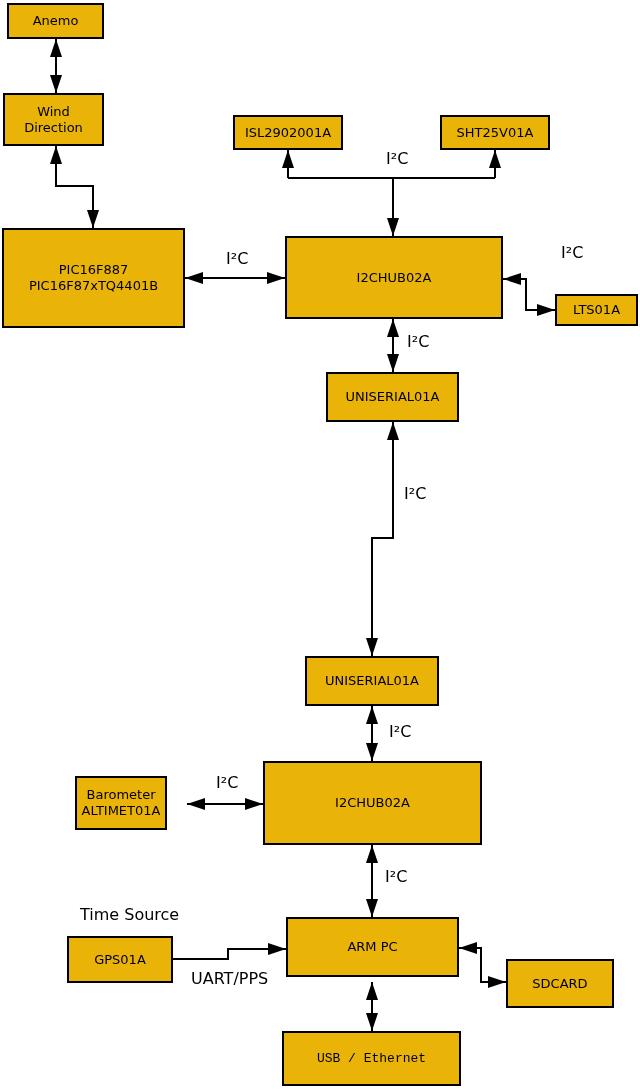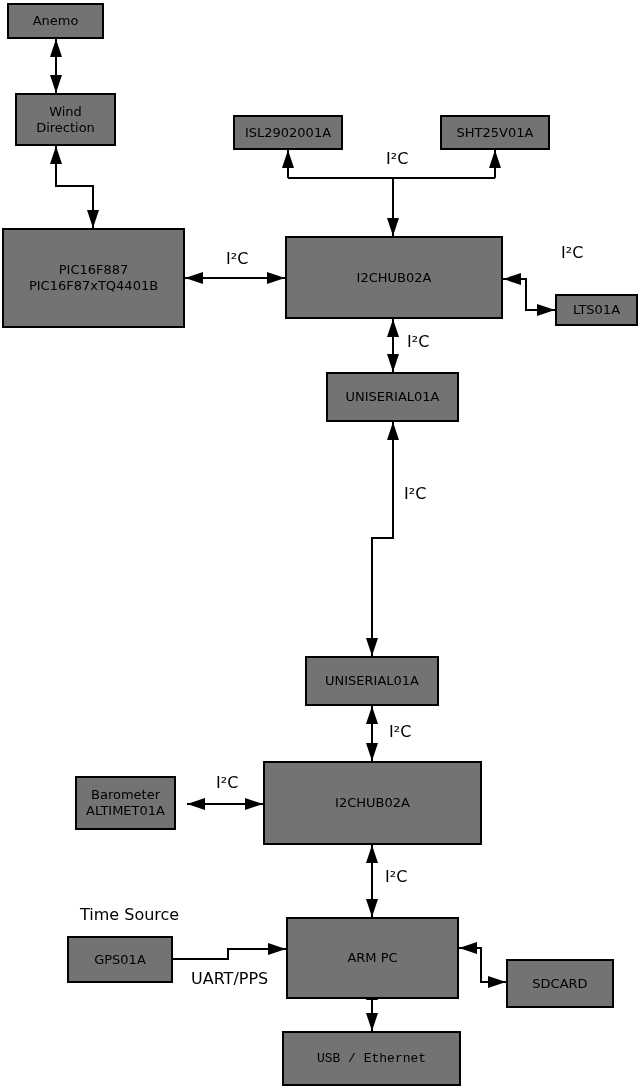--- a/index.html
+++ b/index.html
@@ -19,21 +19,21 @@
   #wires {
     position: absolute;
     left: 0; top: 0;
     width: 640px; height: 1089px;
     pointer-events: none;
   }
   .node {
     position: absolute;
     box-sizing: border-box;
     border: 2px solid #000000;
-    background: #737373;
+    background: #eab308;
     display: flex;
     flex-direction: column;
     align-items: center;
     justify-content: center;
     text-align: center;
     font-size: 13px;
     line-height: 16px;
     white-space: nowrap;
   }
   .edge-label {
@@ -83,21 +83,21 @@
     <path class="wire" d="M372,845 V917" marker-start="url(#as)" marker-end="url(#ae)"></path>
     <path class="wire" d="M173,959 H228 V949 H286" marker-end="url(#ae)"></path>
     <path class="wire" d="M459,948 H481 V982 H506" marker-start="url(#as)" marker-end="url(#ae)"></path>
     <path class="wire" d="M372,982 V1031" marker-start="url(#as)" marker-end="url(#ae)"></path>
   </svg>
 
   <div class="node" style="left:7px; top:3px; width:97px; height:36px;">
     <span>Anemo</span>
   </div>
 
-  <div class="node" style="left:15px; top:93px; width:101px; height:53px;">
+  <div class="node" style="left:3px; top:93px; width:101px; height:53px;">
     <span>Wind</span>
     <span>Direction</span>
   </div>
 
   <div class="node" style="left:2px; top:228px; width:183px; height:100px;text-align:center;">
     <span>PIC16F887</span>
     <span>PIC16F87xTQ4401B</span>
   </div>
 
   <div class="node" style="left:233px; top:115px; width:110px; height:35px;">
@@ -121,30 +121,30 @@
   </div>
 
   <div class="node" style="left:305px; top:656px; width:134px; height:50px;">
     <span>UNISERIAL01A</span>
   </div>
 
   <div class="node" style="left:263px; top:761px; width:219px; height:84px;">
     <span>I2CHUB02A</span>
   </div>
 
-  <div class="node" style="left:75px; top:776px; width:101px; height:54px;">
+  <div class="node" style="left:75px; top:776px; width:92px; height:54px;">
     <span>Barometer</span>
     <span>ALTIMET01A</span>
   </div>
 
   <div class="node" style="left:67px; top:936px; width:106px; height:47px;">
     <span>GPS01A</span>
   </div>
 
-  <div class="node" style="left:286px; top:917px; width:173px; height:82px;align-items:center;">
+  <div class="node" style="left:286px; top:917px; width:173px; height:60px;align-items:center;">
     <span>ARM PC</span>
   </div>
 
   <div class="node" style="left:506px; top:959px; width:108px; height:49px;">
     <span>SDCARD</span>
   </div>
 
   <div class="node" style="left:282px; top:1031px; width:179px; height:55px;font-family:Liberation Mono, monospace;">
     <span>USB / Ethernet</span>
   </div>

